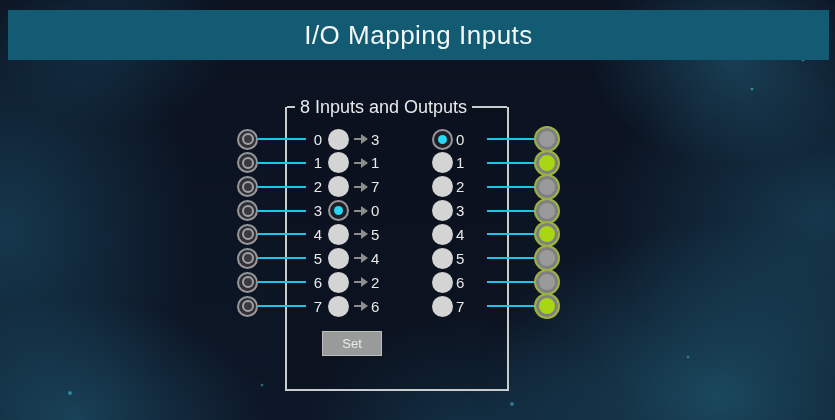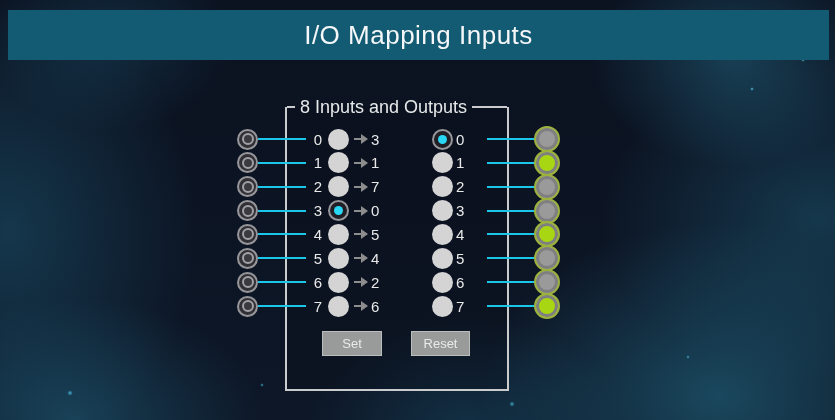--- a/index.html
+++ b/index.html
@@ -104,21 +104,20 @@
 </div>
 
 <div id="stage">
   <div class="panel">
     <div class="panel-top">
       <div class="seg seg-l"></div>
       <span class="legend">8 Inputs and Outputs</span>
       <div class="seg seg-r"></div>
     </div>
     <div class="btn btn-set">Set</div>
-    <div class="btn btn-reset">Reset</div>
   </div>
 <div class="connector" style="left: 237px; top: 128.5px;"></div>
     <div class="wire" style="left: 258px; top: 138px; width: 48px;"></div>
     <div class="num" style="left: 300px; top: 128.5px; width: 22px; text-align: right;">0</div>
     <div class="radio" style="left: 328px; top: 128.5px;"></div>
     <div class="arrow" style="left: 354px; top: 133px;"></div>
     <div class="num" style="left: 371px; top: 128.5px; width: 18px; text-align: left;">3</div>
     <div class="radio selected" style="left: 432px; top: 128.5px;"></div>
     <div class="num" style="left: 456px; top: 128.5px; width: 18px; text-align: left;">0</div>
     <div class="wire" style="left: 487px; top: 138px; width: 48px;"></div>

